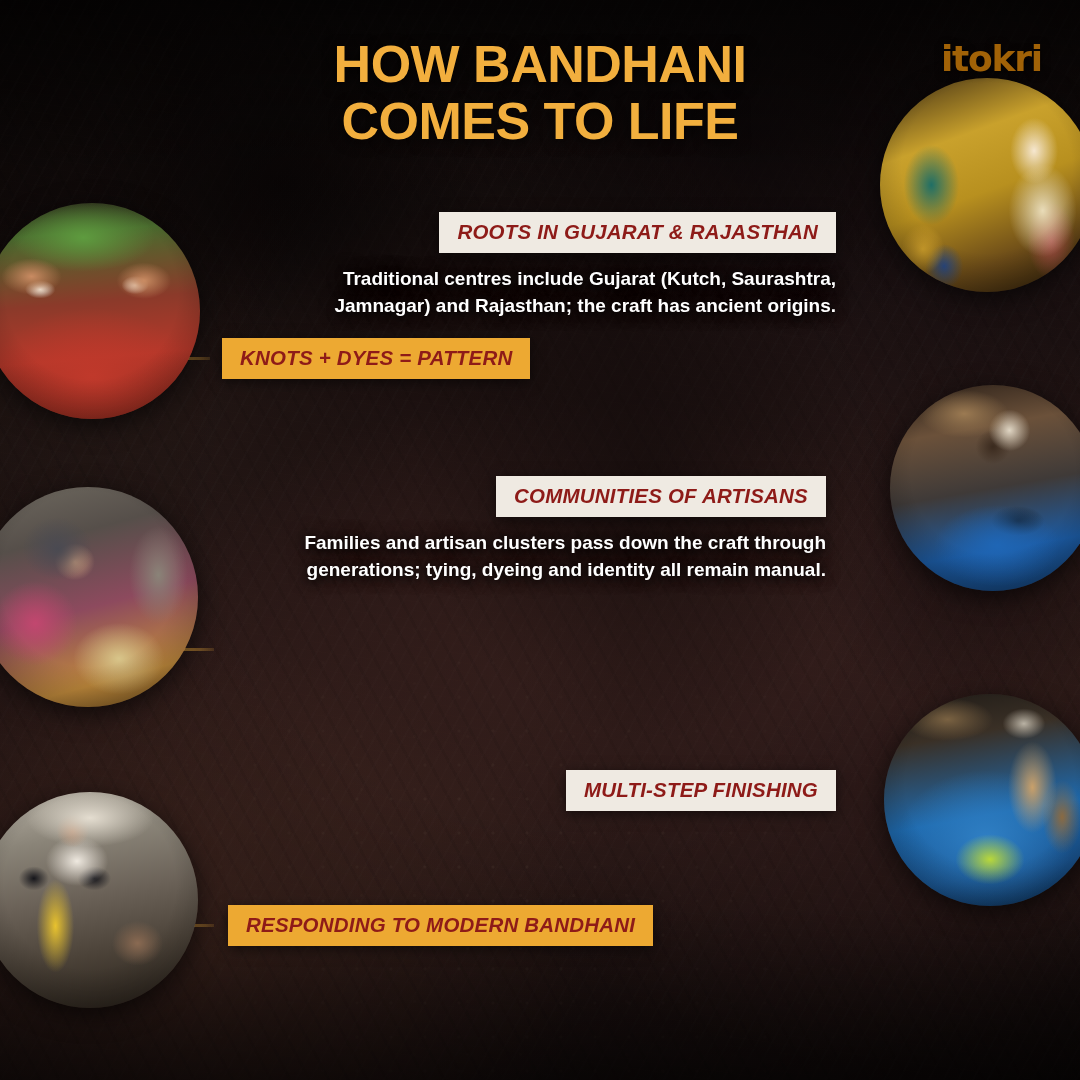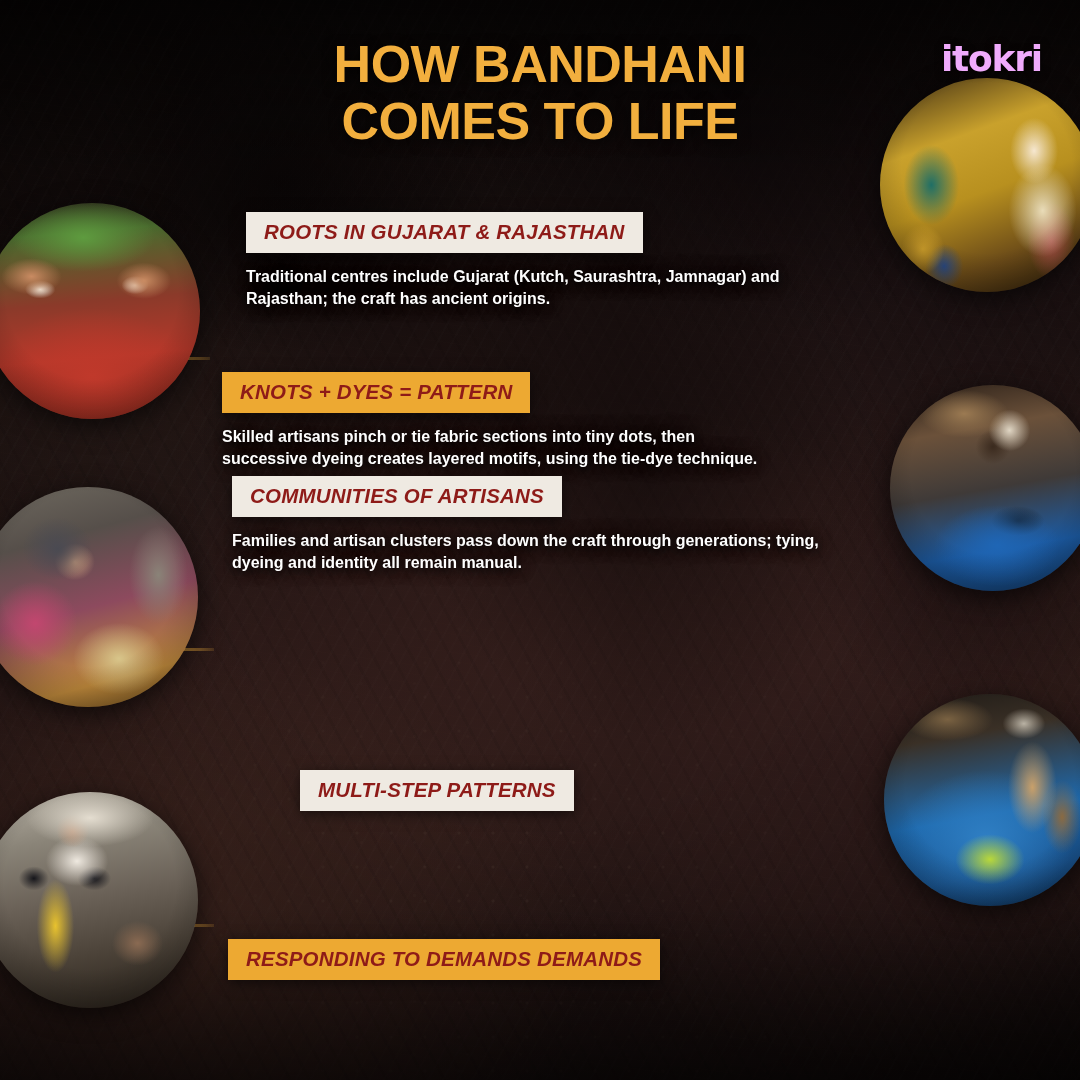--- a/index.html
+++ b/index.html
@@ -90,21 +90,21 @@
     white-space: pre-line;
   }
 
   .logo {
     position: absolute;
     top: 38px; right: 38px;
     z-index: 45;
     font-size: 36px;
     font-weight: 700;
     letter-spacing: -1.2px;
-    color: #f0abfc;
+    color: #a16207;
     text-shadow: 0 2px 8px rgba(0,0,0,.8);
     font-family: "DejaVu Sans", sans-serif;
   }
 
   
   .photo {
     position: absolute;
     z-index: 20;
   }
   .photo .ring {
@@ -248,32 +248,32 @@
     padding: 8px 18px 9px;
     font-size: 20.5px;
     font-weight: 700;
     font-style: italic;
     letter-spacing: .2px;
     color: #8E1B18;
     white-space: nowrap;
     box-shadow: 0 3px 12px rgba(0,0,0,.55);
   }
   .heading.cream { background: #EFEAE2; }
-  .heading.amber { background: #EDA932; margin-top: 34px; }
+  .heading.amber { background: #EDA932; }
 
   .body-text {
     margin-top: 13px;
-    font-size: 16px;
+    font-size: 19px;
     line-height: 1.40;
     font-weight: 700;
     color: #FFFFFF;
     text-shadow: 0 2px 8px rgba(0,0,0,.92), 0 0 18px rgba(0,0,0,.7);
   }
 
-  .align-right { text-align: left; }
+  .align-right { text-align: right; }
   .align-left  { text-align: left; }
 </style>
 </head>
 <body>
 
 <div id="poster">
 
   <div class="bg-layer bg-base"></div>
   <div class="bg-layer bg-cloth"></div>
   <div class="bg-layer bg-dots"></div>
@@ -349,30 +349,29 @@
   <div class="connector" style="top:788px; right:72px;  width:108px;"></div>
   <div class="connector rev" style="top:924px; left:92px;   width:122px;"></div>
 
   <div class="section align-right" style="top:212px; left:246px; width:590px;">
     <div class="heading cream">ROOTS IN GUJARAT &amp; RAJASTHAN</div>
     <div class="body-text">Traditional centres include Gujarat (Kutch, Saurashtra, Jamnagar) and Rajasthan; the craft has ancient origins.</div>
   </div>
 
   <div class="section align-left" style="top:338px; left:222px; width:540px;">
     <div class="heading amber">KNOTS + DYES = PATTERN</div>
-    <div class="body-text">Skilled artisans pinch or tie fabric sections into tiny dots, then successive dyeing creates layered motifs, using the tie-dye technique.</div>
   </div>
 
   <div class="section align-right" style="top:476px; left:232px; width:594px;">
     <div class="heading cream">COMMUNITIES OF ARTISANS</div>
     <div class="body-text">Families and artisan clusters pass down the craft through generations; tying, dyeing and identity all remain manual.</div>
   </div>
 
 
   <div class="section align-right" style="top:770px; left:300px; width:536px;">
-    <div class="heading cream">MULTI-STEP PATTERNS</div>
+    <div class="heading cream">MULTI-STEP FINISHING</div>
   </div>
 
   <div class="section align-left" style="top:905px; left:228px; width:568px;">
-    <div class="heading amber">RESPONDING TO DEMANDS DEMANDS</div>
+    <div class="heading amber">RESPONDING TO MODERN BANDHANI</div>
   </div>
 
 </div>
 
 </body></html>

